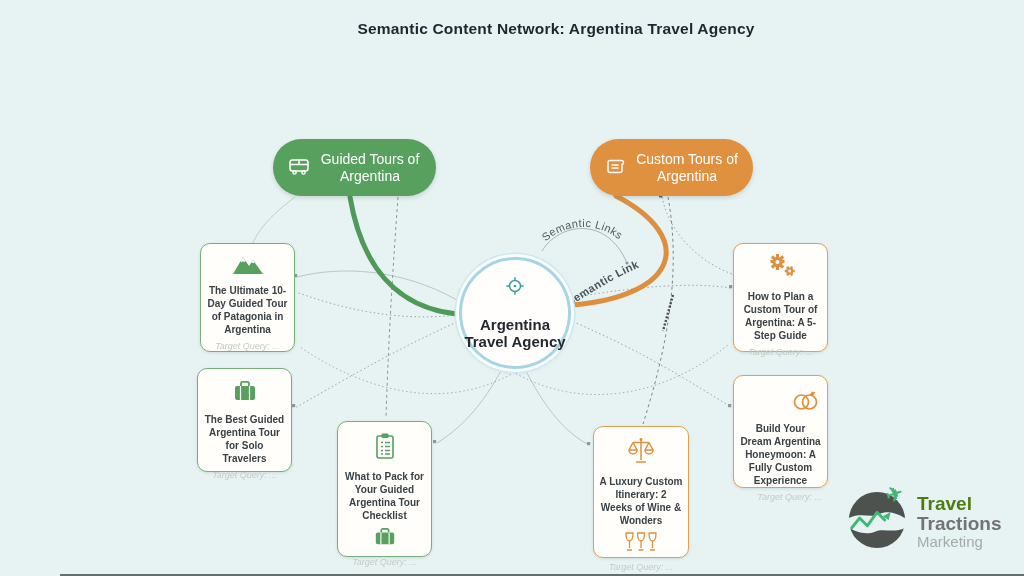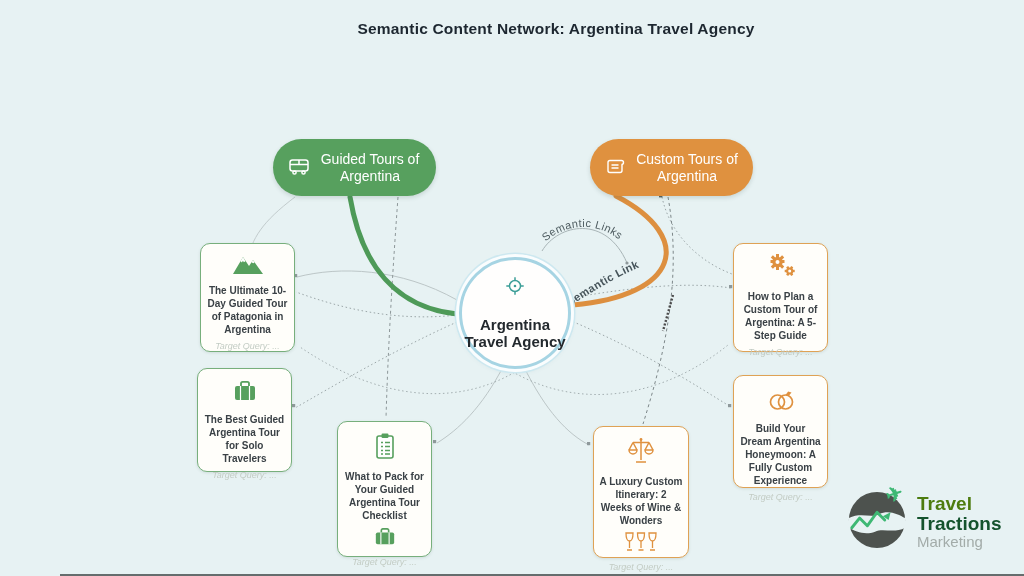--- a/index.html
+++ b/index.html
@@ -35,27 +35,27 @@
     box-shadow:0 1px 3px rgba(70,100,90,.15);text-align:center;}
   .card.green{border:1.5px solid #77af7c;}
   .card.orange{border:1.5px solid #dfa255;}
   .card .ctitle{font-size:10px;font-weight:bold;color:#3a4146;line-height:1.3;margin-top:5px;}
   .card .tq{font-size:9px;font-style:italic;color:#c3ccc4;margin-top:auto;padding-top:5px;}
   #card-1{left:200px;top:243px;width:95px;height:109px;}
   #card-2{left:197px;top:368px;width:95px;height:104px;}
   #card-3{left:337px;top:421px;width:95px;height:136px;}
   #card-4{left:593px;top:426px;width:96px;height:132px;}
   #card-5{left:733px;top:243px;width:95px;height:109px;}
-  #card-6{left:733px;top:375px;width:95px;height:113px;}
+  #card-6{left:733px;top:375px;width:95px;height:113px;align-items:flex-end;}
 
   
   .logo{position:absolute;left:846px;top:489px;display:flex;align-items:center;gap:9px;}
   .logo-text{display:flex;flex-direction:column;line-height:1.04;}
   .logo-l1{font-size:19px;font-weight:bold;color:#4d7c0f;}
-  .logo-l2{font-size:19px;font-weight:bold;color:#14532d;}
+  .logo-l2{font-size:19px;font-weight:bold;color:#737373;}
   .logo-l3{font-size:15px;color:#a3aca9;}
   .logo-plane{position:absolute;left:40px;top:-7px;font-size:20px;color:#3eb874;
     transform:rotate(-18deg);font-weight:bold;}
 
   .bottom-line{position:absolute;left:60px;right:0;bottom:0;height:2px;background:#454b4b;opacity:.8;}
 </style>
 </head>
 <body>
 
 <div id="stage">

